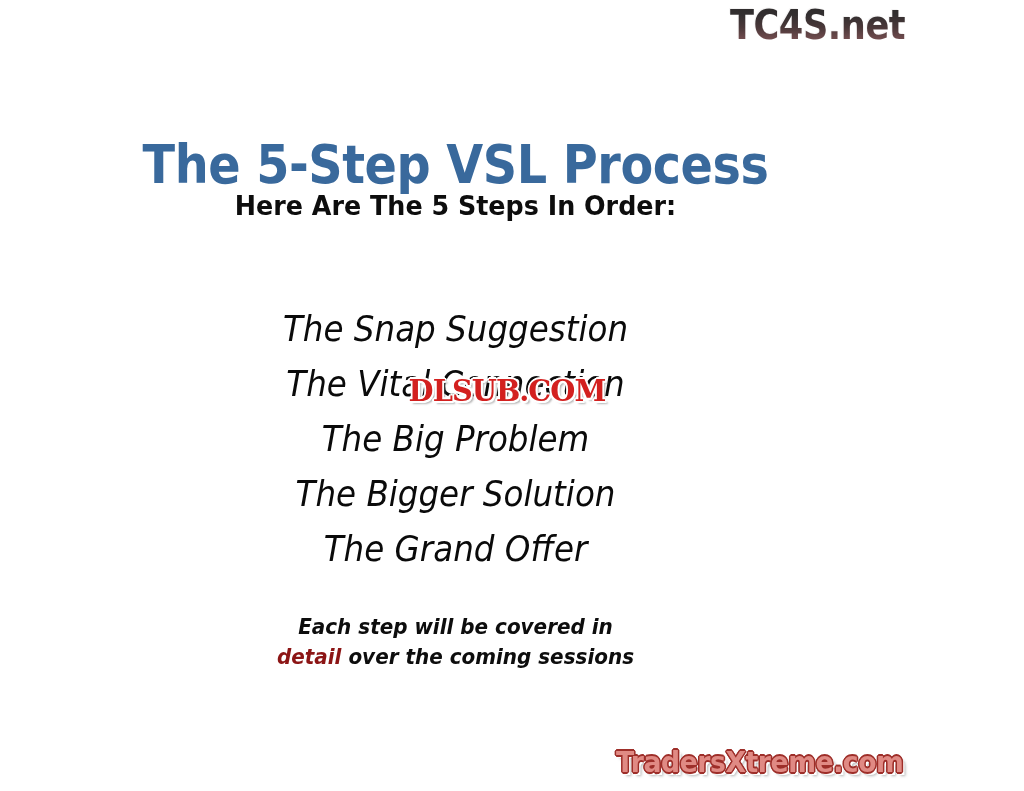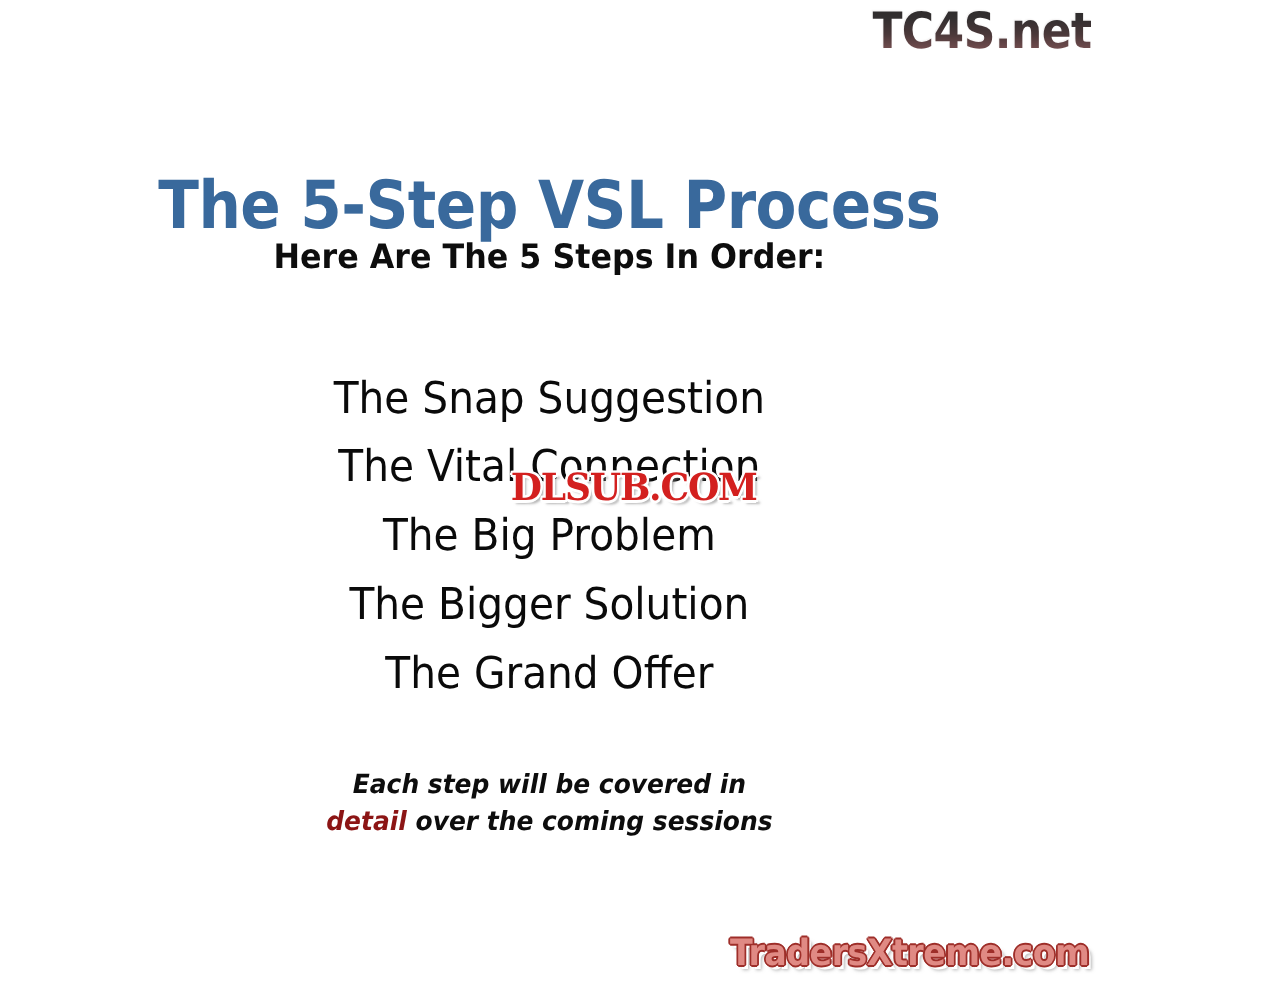--- a/index.html
+++ b/index.html
@@ -11,20 +11,21 @@
   body {
     font-family: "Liberation Sans", sans-serif;
   }
 
   #slide {
     position: relative;
     width: 879px;
     height: 791px;
     background: #ffffff;
     overflow: hidden;
+    padding-left: 32px;
   }
 
   
   #brand-logo {
     position: absolute;
     right: 6px;
     top: 2px;
     font-family: "DejaVu Sans", sans-serif;
     font-weight: bold;
     font-size: 40px;
@@ -80,24 +81,25 @@
     transform: scaleX(0.94);
     white-space: nowrap;
   }
 
   
   #steps-list {
     position: absolute;
     left: 0;
     right: 0;
     top: 288px;
-    margin: 4px;
+    margin: 14px;
     padding: 0;
     list-style: none;
     text-align: center;
+    font-style: italic;
   }
   #steps-list li {
     font-family: "DejaVu Sans", "Liberation Sans", sans-serif;
     font-size: 35px;
     line-height: 55px;
     font-weight: normal;
     color: #0a0a0a;
     transform: scaleX(0.93);
     white-space: nowrap;
   }

